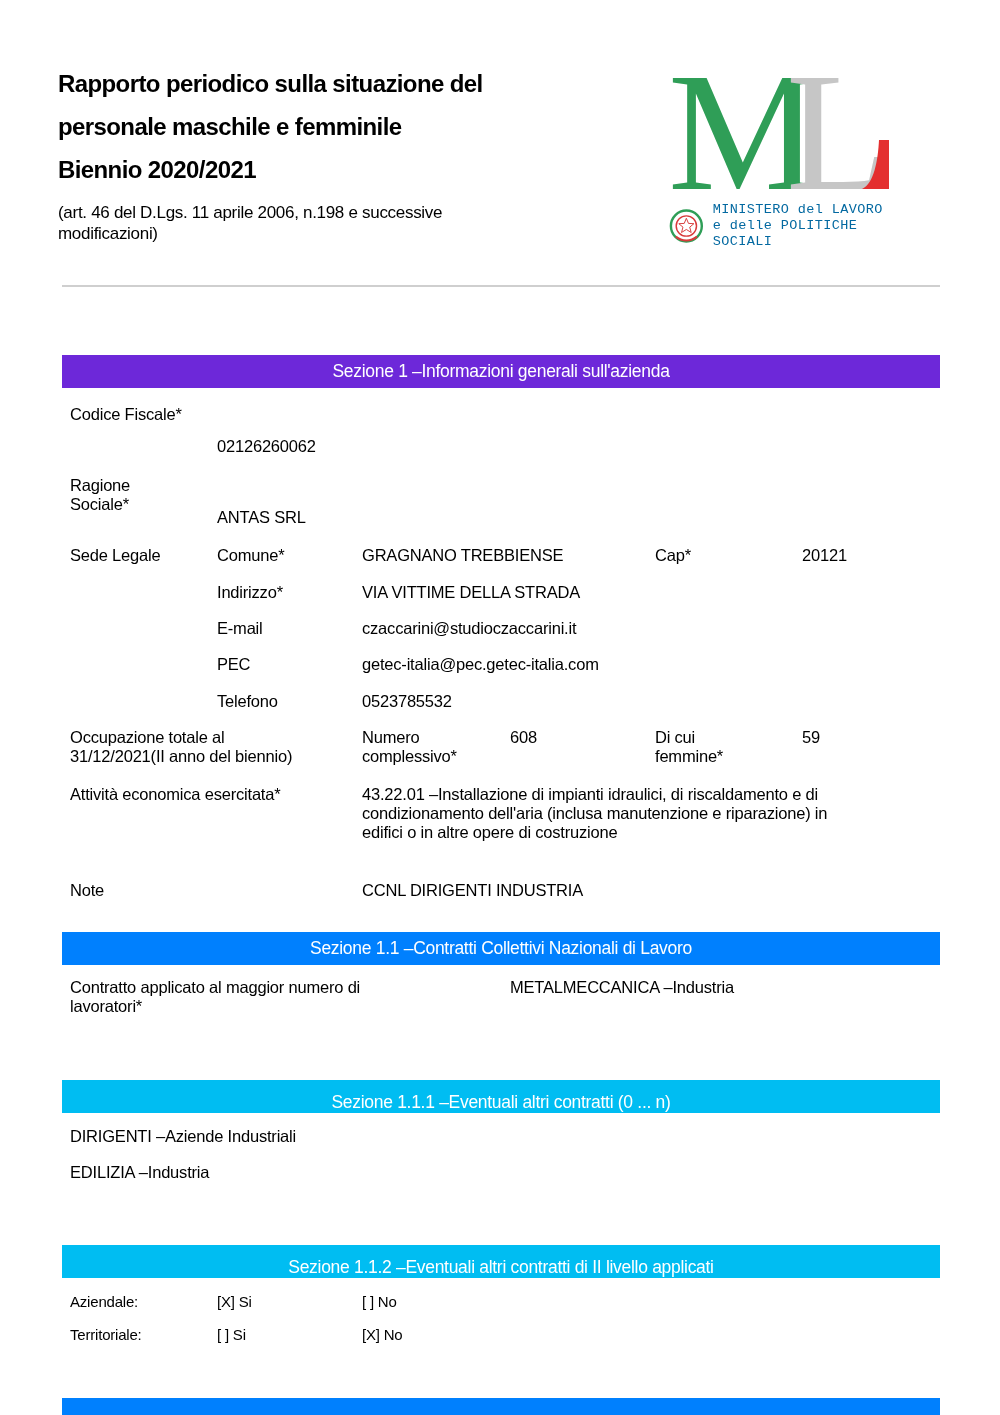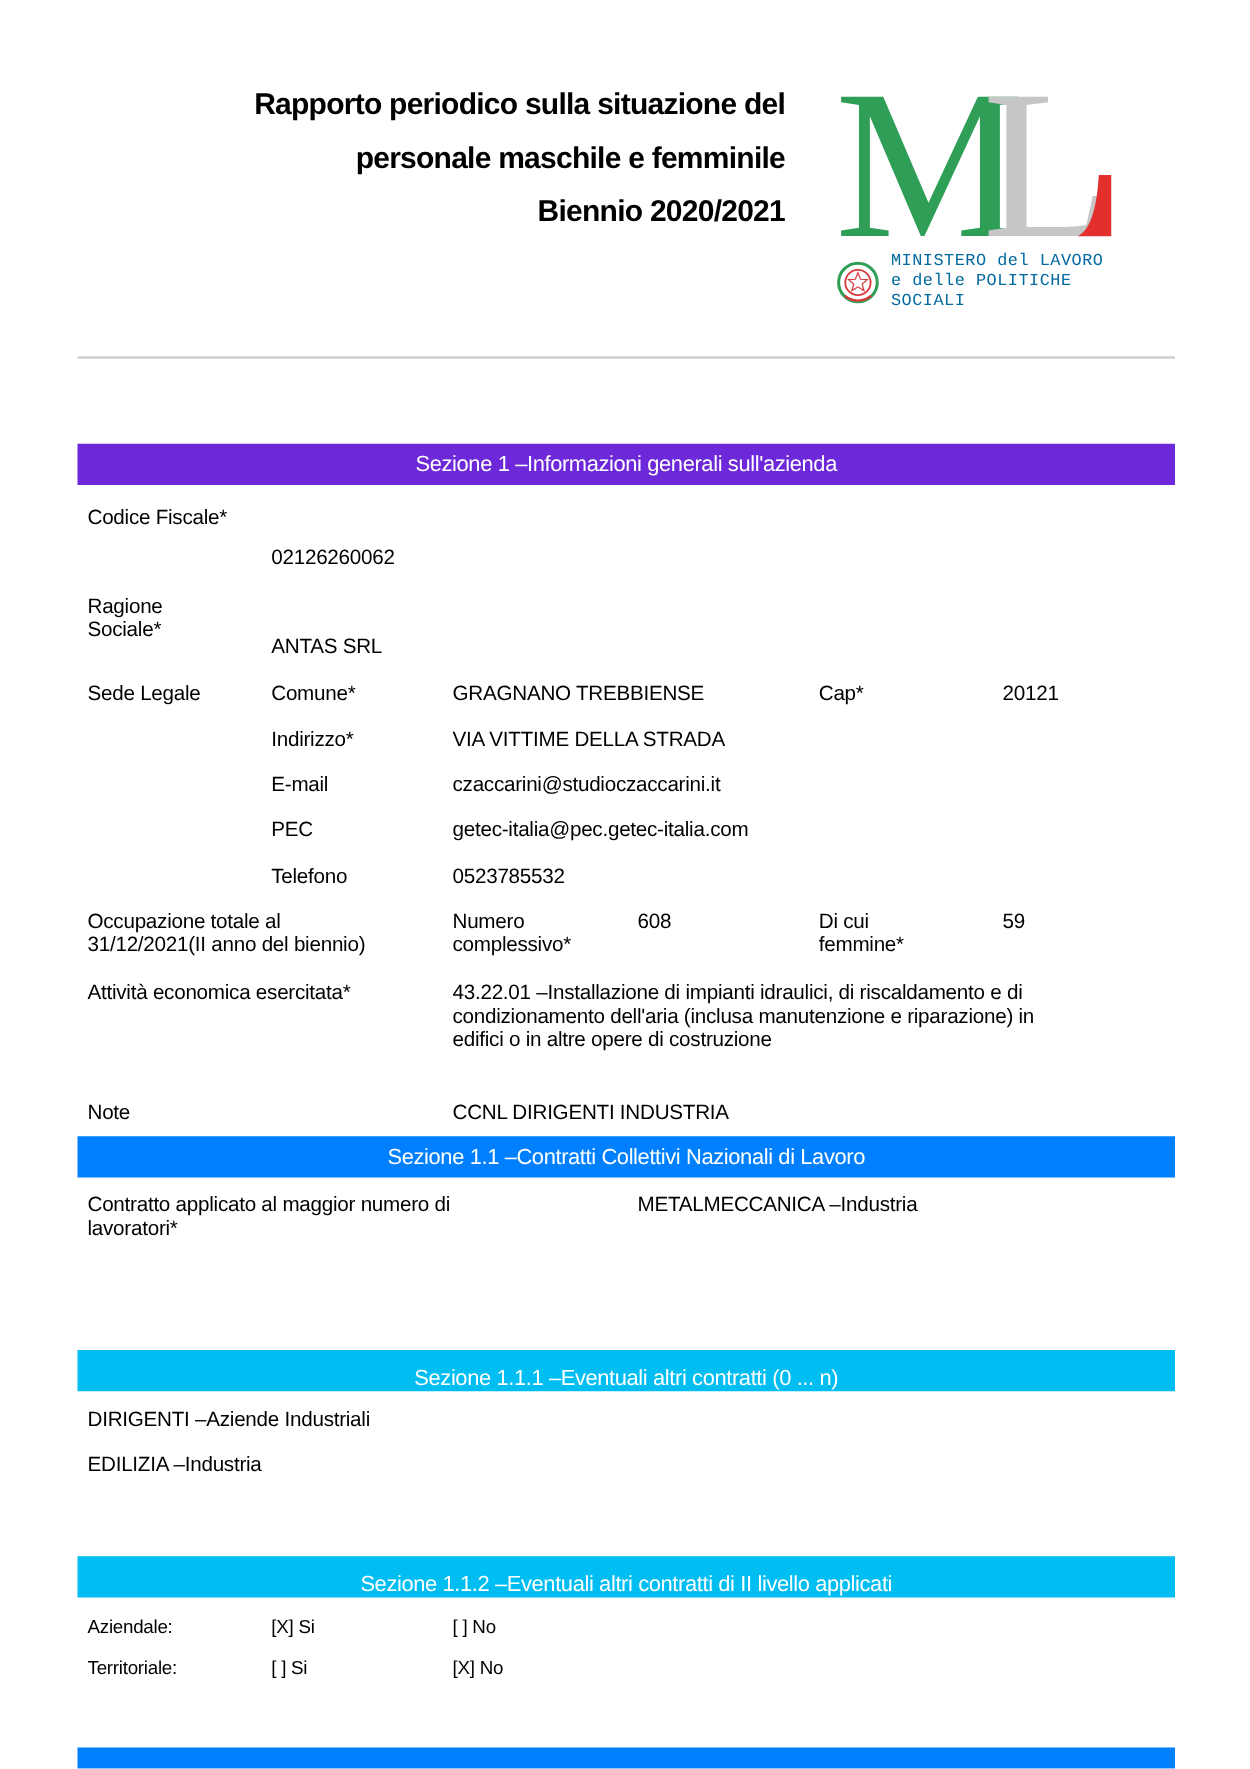--- a/index.html
+++ b/index.html
@@ -1,21 +1,21 @@
 <!DOCTYPE html>
 <html><head>
 <meta charset="utf-8">
 <style>
   html,body{margin:0;padding:0;background:#ffffff;}
   .page{
     position:relative;width:1000px;height:1415px;background:#ffffff;overflow:hidden;
     font-family:"Liberation Sans",sans-serif;color:#000;letter-spacing:-0.2px;
   }
   
-  .title-block{position:absolute;left:78px;top:62px;width:550px;text-align:right;}
+  .title-block{position:absolute;left:58px;top:62px;width:550px;text-align:left;}
   .title-line{font-size:24px;font-weight:bold;line-height:43px;letter-spacing:-0.6px;}
   .subtitle{font-size:17px;line-height:21px;margin-top:11px;letter-spacing:-0.3px;}
   
   .logo{position:absolute;left:668px;top:56px;width:250px;}
   .ml-svg{display:block;}
   .ministry-row{display:flex;align-items:center;margin-top:4px;}
   .ministry-text{margin-left:8px;font-family:Liberation Mono, monospace;color:#0369a1;
     font-size:13.5px;line-height:16px;letter-spacing:0.4px;}
   
   .divider{position:absolute;left:62px;top:285px;width:878px;height:2px;background:#cfcfcf;}
@@ -39,20 +39,24 @@
 </style>
 </head>
 <body>
 
 <div class="page">
 
   <div class="title-block">
     <div class="title-line">Rapporto periodico sulla situazione del</div>
     <div class="title-line">personale maschile e femminile</div>
     <div class="title-line">Biennio 2020/2021</div>
+    <div class="subtitle">
+      <span>(art. 46 del D.Lgs. 11 aprile 2006, n.198 e successive</span><br>
+      <span>modificazioni)</span>
+    </div>
   </div>
 
   <div class="logo">
     <svg class="ml-svg" width="240" height="142" viewBox="0 0 240 142">
       <text x="0" y="133" font-family="Liberation Serif, serif" font-size="170" fill="#2f9e57">M</text>
       <text x="118" y="133" font-family="Liberation Serif, serif" font-size="170" fill="#c6c6c6">L</text>
       <path d="M194,133 C206,128 210,104 211,84 L221,84 L221,133 Z" fill="#e42f2f"></path>
     </svg>
     <div class="ministry-row">
       <svg width="38" height="38" viewBox="0 0 38 38">
@@ -141,21 +145,21 @@
         <span>edifici o in altre opere di costruzione</span>
       </div>
     </div>
 
     <div class="row mt39">
       <div class="c1">Note</div>
       <div class="c3-end">CCNL DIRIGENTI INDUSTRIA</div>
     </div>
   </div>
 
-  <div class="section" style="top:909px;">
+  <div class="section" style="top:932px;">
     <div class="bar bar-azure">
       <span>Sezione 1.1 –Contratti Collettivi Nazionali di Lavoro</span>
     </div>
     <div class="row mt13">
       <div class="c1-4">
         <span>Contratto applicato al maggior numero di</span><br>
         <span>lavoratori*</span>
       </div>
       <div class="c4-7">METALMECCANICA –Industria</div>
     </div>

